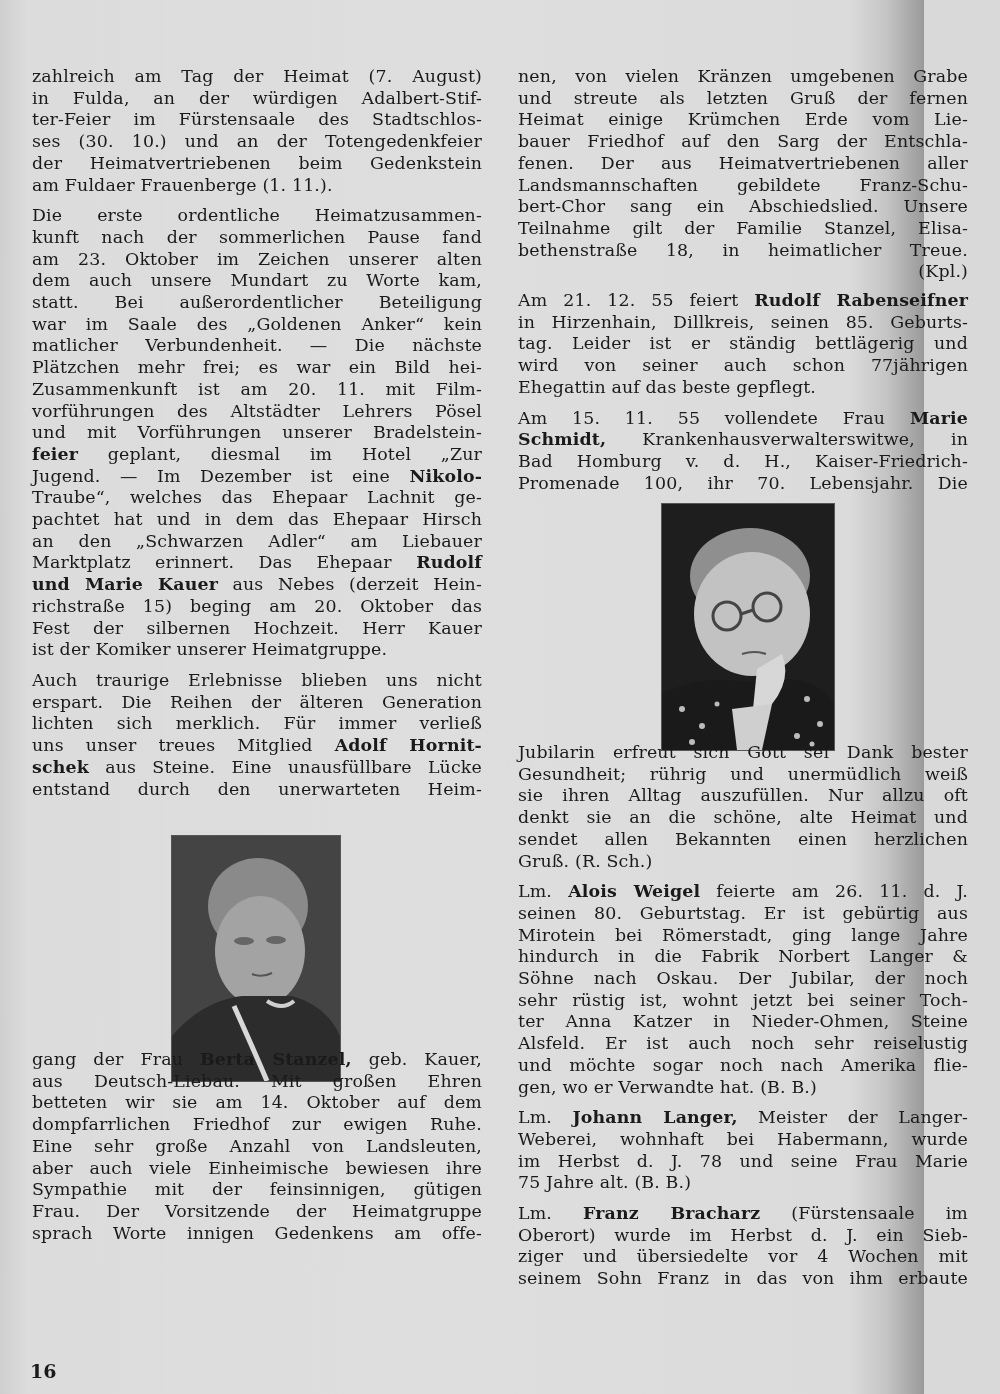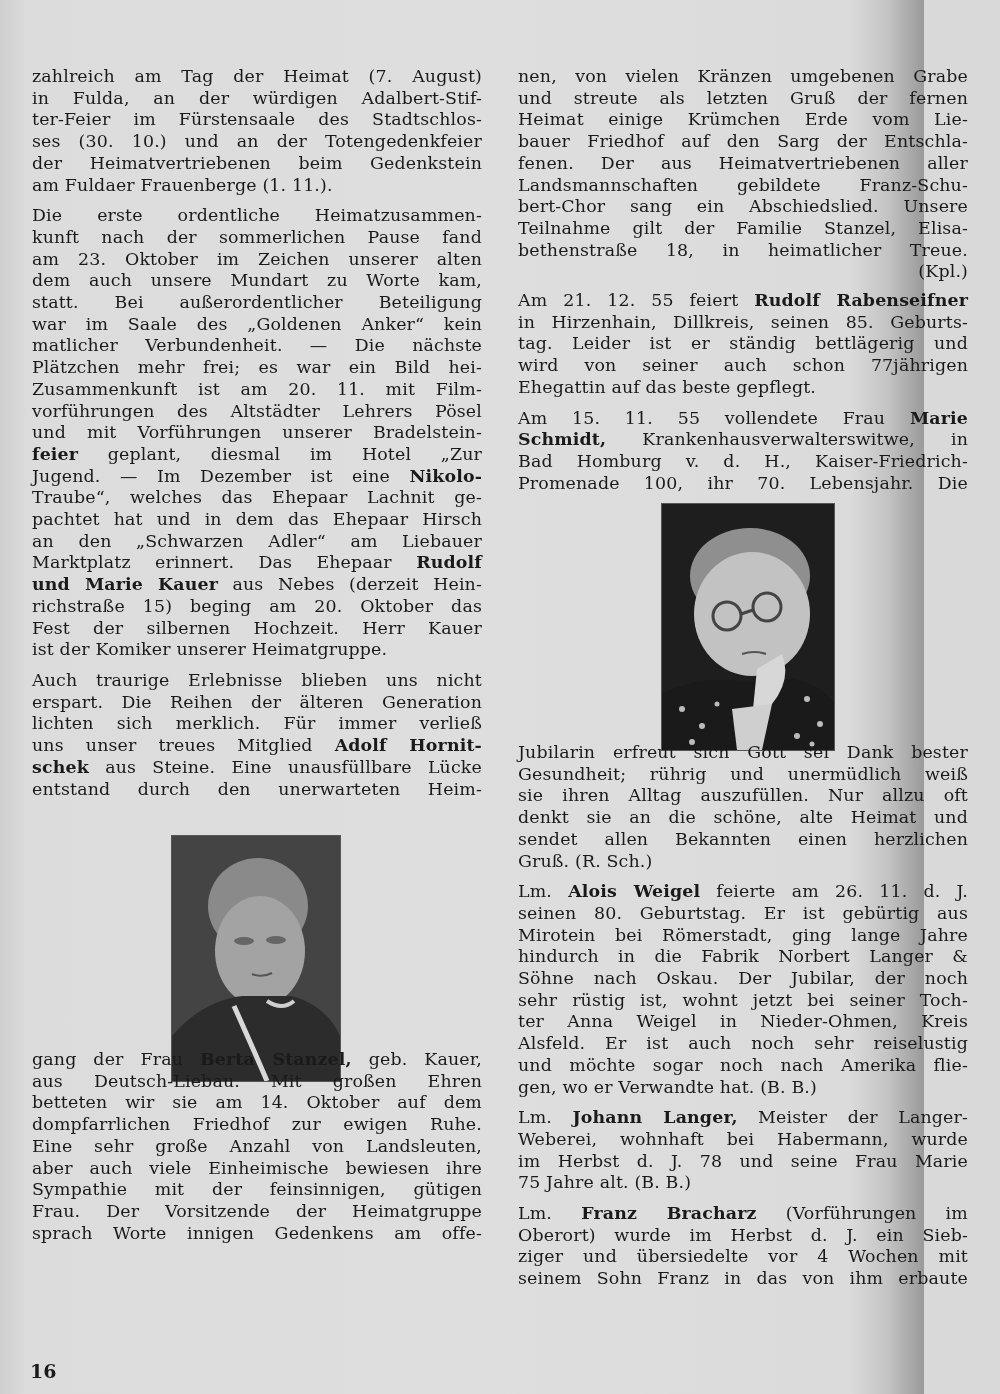--- a/index.html
+++ b/index.html
@@ -185,34 +185,34 @@
       <span class="line last">Gruß. (R. Sch.)</span>
     </div>
 
     <div class="para">
       <span class="line"><span>Lm. </span><b>Alois Weigel</b><span> feierte am 26. 11. d. J.</span></span>
       <span class="line">seinen 80. Geburtstag. Er ist gebürtig aus</span>
       <span class="line">Mirotein bei Römerstadt, ging lange Jahre</span>
       <span class="line">hindurch in die Fabrik Norbert Langer &amp;</span>
       <span class="line">Söhne nach Oskau. Der Jubilar, der noch</span>
       <span class="line">sehr rüstig ist, wohnt jetzt bei seiner Toch-</span>
-      <span class="line">ter Anna Weigel in Nieder-Ohmen, Kreis</span>
+      <span class="line">ter Anna Katzer in Nieder-Ohmen, Steine</span>
       <span class="line">Alsfeld. Er ist auch noch sehr reiselustig</span>
       <span class="line">und möchte sogar noch nach Amerika flie-</span>
       <span class="line last">gen, wo er Verwandte hat. (B. B.)</span>
     </div>
 
     <div class="para">
       <span class="line"><span>Lm. </span><b>Johann Langer,</b><span> Meister der Langer-</span></span>
       <span class="line">Weberei, wohnhaft bei Habermann, wurde</span>
       <span class="line">im Herbst d. J. 78 und seine Frau Marie</span>
       <span class="line last">75 Jahre alt. (B. B.)</span>
     </div>
 
     <div class="para">
-      <span class="line"><span>Lm. </span><b>Franz Bracharz</b><span> (Vorführungen im</span></span>
+      <span class="line"><span>Lm. </span><b>Franz Bracharz</b><span> (Fürstensaale im</span></span>
       <span class="line">Oberort) wurde im Herbst d. J. ein Sieb-</span>
       <span class="line">ziger und übersiedelte vor 4 Wochen mit</span>
       <span class="line">seinem Sohn Franz in das von ihm erbaute</span>
     </div>
   </div>
 
 </div>
 
 </body></html>

